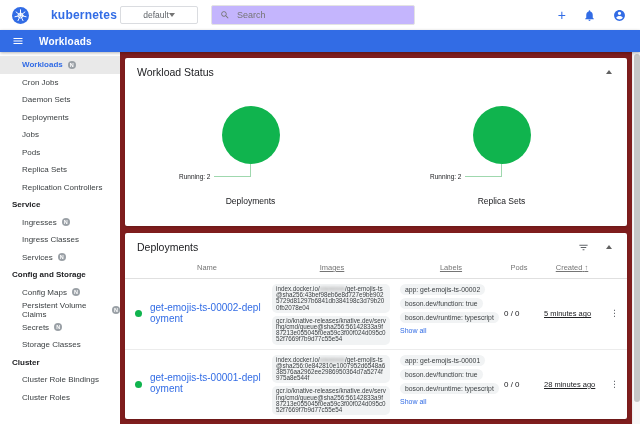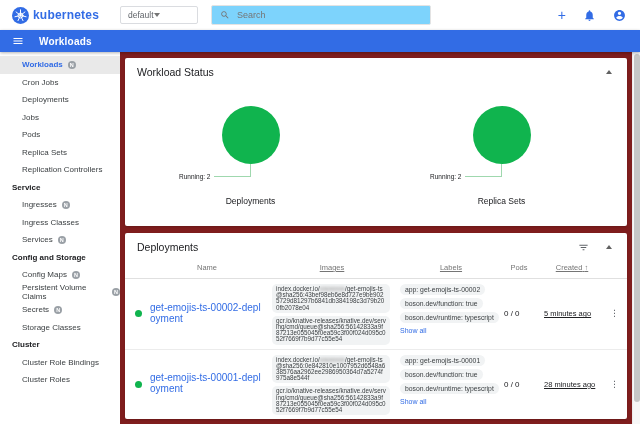--- a/index.html
+++ b/index.html
@@ -9,30 +9,30 @@
     --muted:#757575;
     --chipbg:#f1f3f4;
     --hair:#e6e6e6;
   }
   *{box-sizing:border-box;margin:0;padding:0;}
   html,body{width:640px;height:424px;overflow:hidden;}
   body{font-family:"Liberation Sans",sans-serif;background:#fff;color:var(--ink);}
 
   
   .topbar{height:30px;display:flex;align-items:center;padding:0 14px 0 12px;background:#fff;}
-  .logo{display:flex;align-items:center;gap:4px;width:106px;flex:0 0 auto;}
+  .logo{display:flex;align-items:center;gap:22px;width:106px;flex:0 0 auto;}
   .logo-badge{width:17px;height:17px;border-radius:50%;background:var(--brand);display:flex;align-items:center;justify-content:center;}
   .logo-badge svg{width:13px;height:13px;}
   .logo-text{color:var(--brand);font-size:12px;font-weight:bold;letter-spacing:.2px;}
   .ns-select{width:78px;height:18px;border:1px solid #dadce0;border-radius:2px;background:#fff;
-    display:flex;align-items:center;justify-content:flex-start;padding:8px 7px;margin-left:2px;cursor:pointer;}
+    display:flex;align-items:center;justify-content:center;padding:8px 7px;margin-left:2px;cursor:pointer;}
   .ns-value{font-size:8.5px;color:#5f6368;}
   .tri-down{width:0;height:0;border-left:3px solid transparent;border-right:3px solid transparent;border-top:4px solid #757575;}
   .tri-up{width:0;height:0;border-left:3.5px solid transparent;border-right:3.5px solid transparent;border-bottom:4.5px solid #616161;}
-  .searchbox{width:220px;height:20px;background:#7dd3fc;border:1px solid #e3e3e3;border-radius:2px;
+  .searchbox{width:204px;height:20px;background:#c4b5fd;border:1px solid #e3e3e3;border-radius:2px;
     display:flex;align-items:center;gap:7px;padding:0 8px;margin-left:13px;}
   .searchbox svg{width:10px;height:10px;fill:#757575;flex:0 0 auto;}
   .searchbox input{border:0;background:transparent;outline:none;font-family:"Liberation Sans",sans-serif;
     font-size:9px;color:#333;width:100%;}
   .searchbox input::placeholder{color:#757575;}
   .top-actions{margin-left:auto;display:flex;align-items:center;gap:17px;}
   .top-actions .tbtn{background:none;border:0;cursor:pointer;display:flex;align-items:center;color:var(--brand);padding:0;}
   .plus-glyph{font-size:14px;line-height:1;color:var(--brand);font-weight:400;}
   .top-actions svg{width:13px;height:13px;fill:var(--brand);}
 
@@ -165,20 +165,23 @@
 
   <nav class="sidebar" id="sidebar-list">
       <div class="side-item active">
         <span>Workloads</span>
         <span class="nbadge">N</span>
       </div>
       <div class="side-item">
         <span>Cron Jobs</span>
       </div>
       <div class="side-item">
+        <span>Daemon Sets</span>
+      </div>
+      <div class="side-item">
         <span>Deployments</span>
       </div>
       <div class="side-item">
         <span>Jobs</span>
       </div>
       <div class="side-item">
         <span>Pods</span>
       </div>
       <div class="side-item">
         <span>Replica Sets</span>

